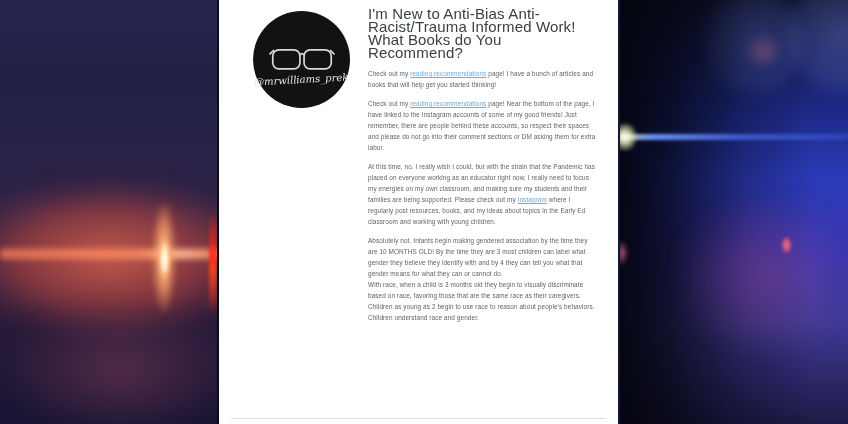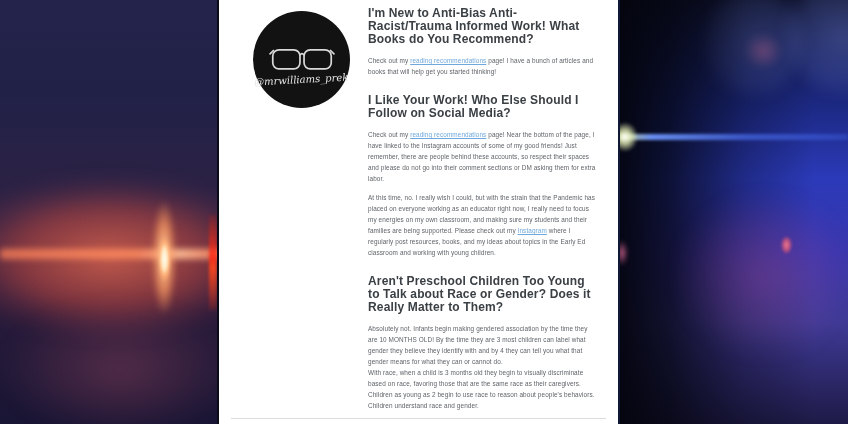--- a/index.html
+++ b/index.html
@@ -51,21 +51,21 @@
     background:radial-gradient(closest-side,rgba(255,120,170,.75),transparent);filter:blur(2px);}
   
   .page{position:absolute;left:217px;top:0;width:403px;height:424px;background:#ffffff;
     border-left:2px solid #0c0c18;border-right:2px solid #101838;box-sizing:border-box;}
   .logo{position:absolute;left:34px;top:11px;width:97px;height:97px;border-radius:50%;
     background:#121212;display:flex;flex-direction:column;align-items:center;justify-content:center;}
   .logo svg{display:block;margin-top:10px;}
   .logo .handle{font-family:"DejaVu Serif",serif;font-style:italic;color:#e6e6e6;font-size:10px;
     transform:rotate(-3deg);margin-top:-2px;letter-spacing:0;white-space:nowrap;}
   .content{position:absolute;left:149px;top:7px;width:228px;color:#3c4043;}
-  .content h2{font-size:12px;line-height:13px;font-weight:bold;color:#3b4045;
+  .content h2{font-size:15px;line-height:13px;font-weight:normal;color:#3b4045;
     letter-spacing:.15px;margin:17px 0 9px 0;}
   .content section:first-child h2{margin-top:0;}
   .content p{font-size:6.4px;line-height:11px;color:#5f6368;margin:0 0 8px 0;letter-spacing:.1px;}
   .content a{color:#6fa8dc;text-decoration:underline;cursor:pointer;}
   .divider{position:absolute;left:12px;right:12px;bottom:5px;height:1px;background:#dadce0;}
 </style>
 </head>
 <body>
 
 <div class="stage">
@@ -107,30 +107,28 @@
     </div>
 
     <div class="content">
 
       <section>
         <h2>I'm New to Anti-Bias Anti-Racist/Trauma Informed Work! What Books do You Recommend?</h2>
         <p><span>Check out my </span><a>reading recommendations</a><span> page! I have a bunch of articles and books that will help get you started thinking!</span></p>
       </section>
 
       <section>
-        <h2>I Like Your Work! Who Else Should I Follow on Social Media?</h2>
         <p><span>Check out my </span><a>reading recommendations</a><span> page! Near the bottom of the page, I have linked to the Instagram accounts of some of my good friends! Just remember, there are people behind these accounts, so respect their spaces and please do not go into their comment sections or DM asking them for extra labor.</span></p>
       </section>
 
       <section>
         <p><span>At this time, no. I really wish I could, but with the strain that the Pandemic has placed on everyone working as an educator right now, I really need to focus my energies on my own classroom, and making sure my students and their families are being supported. Please check out my </span><a>Instagram</a><span> where I regularly post resources, books, and my ideas about topics in the Early Ed classroom and working with young children.</span></p>
       </section>
 
       <section>
-        <h2>Aren't Preschool Children Too Young to Talk about Race or Gender? Does it Really Matter to Them?</h2>
         <p style="margin-bottom:0;">Absolutely not. Infants begin making gendered association by the time they are 10 MONTHS OLD! By the time they are 3 most children can label what gender they believe they identify with and by 4 they can tell you what that gender means for what they can or cannot do.</p>
         <p style="margin-bottom:0;">With race, when a child is 3 months old they begin to visually discriminate based on race, favoring those that are the same race as their caregivers. Children as young as 2 begin to use race to reason about people's behaviors. Children understand race and gender.</p>
 
       </section>
 
     </div>
 
     <div class="divider"></div>
   </div>
 

